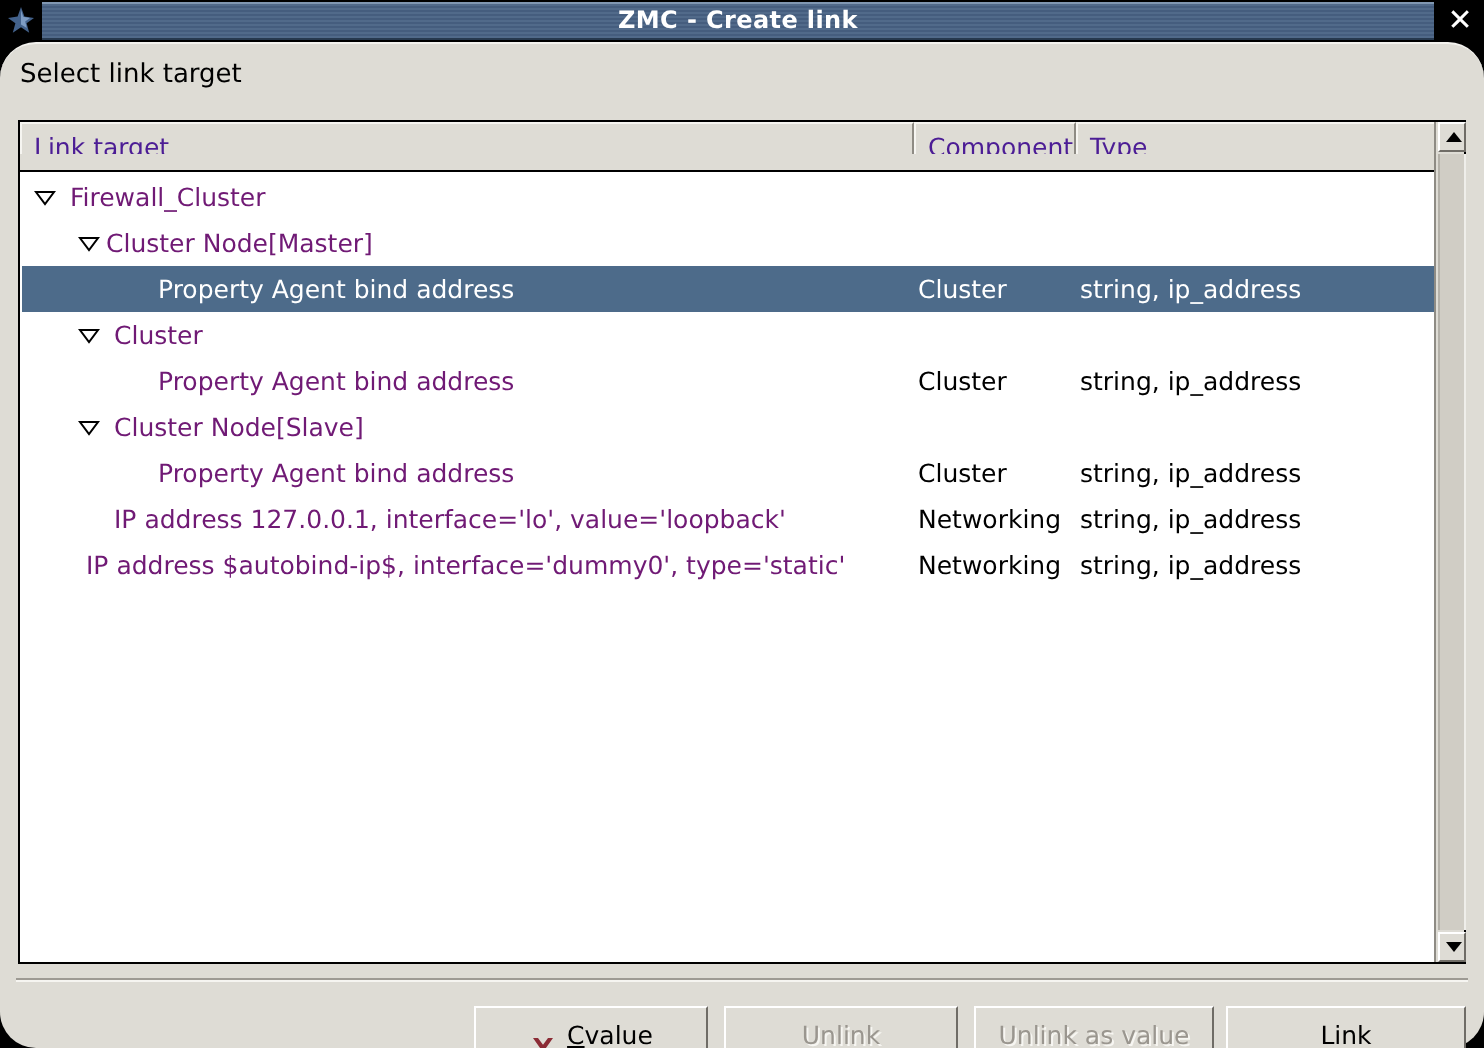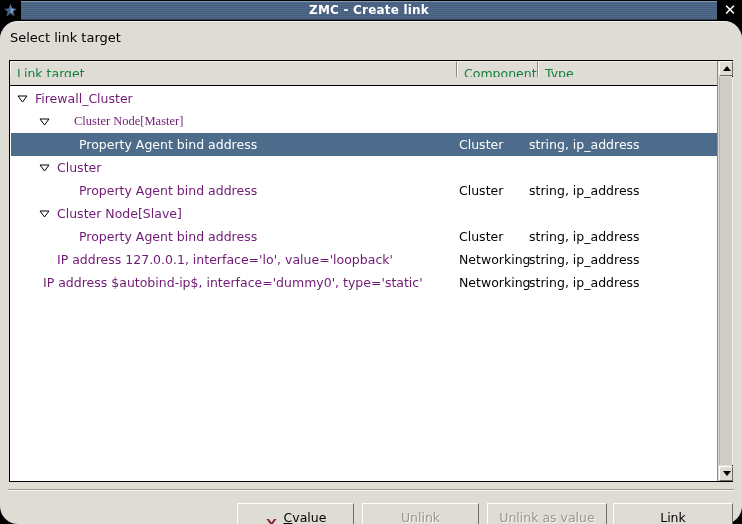--- a/index.html
+++ b/index.html
@@ -112,21 +112,21 @@
     background: #dedcd5;
     border-bottom: 1px solid #000000;
     box-sizing: border-box;
   }
   .hcell {
     position: absolute;
     top: 0;
     height: 16px;
     line-height: 24px;
     font-size: 12.5px;
-    color: #15803d;
+    color: #4c1d95;
     padding-left: 6px;
     box-sizing: border-box;
     background: #dedcd5;
     border-top: 1px solid #f6f5f1;
     border-left: 1px solid #f6f5f1;
     border-right: 1px solid #8e8b84;
     white-space: nowrap;
     overflow: hidden;
     cursor: pointer;
   }
@@ -213,21 +213,21 @@
   .c-comp {
     position: absolute;
     left: 448px; top: 0;
     height: 23px; line-height: 23px;
     font-size: 12.5px;
     color: #000000;
     white-space: nowrap;
   }
   .c-type {
     position: absolute;
-    left: 518px; top: 0;
+    left: 529px; top: 0;
     height: 23px; line-height: 23px;
     font-size: 12.5px;
     color: #000000;
     white-space: nowrap;
     text-align: center;
   }
 
   
   #separator {
     position: absolute;
@@ -321,21 +321,21 @@
               </svg>
             </span>
             <span class="c-label" style="left: 24px;">Firewall_Cluster</span>
           </div>
           <div class="row">
             <span class="twisty-outline" style="left: 28px;">
               <svg width="11" height="8" viewBox="0 0 11 8">
                 <path d="M1 1 L10 1 L5.5 7 Z" fill="none" stroke="#000000" stroke-width="1"></path>
               </svg>
             </span>
-            <span class="c-label" style="left: 63px; font-family: Liberation Serif, serif;">Cluster Node[Master]</span>
+            <span class="c-label" style="left: 42px;">Cluster Node[Master]</span>
           </div>
           <div class="row selected">
             <span class="c-label" style="left: 68px;">Property Agent bind address</span>
             <span class="c-comp">Cluster</span>
             <span class="c-type">string, ip_address</span>
           </div>
           <div class="row">
             <span class="twisty-outline" style="left: 28px;">
               <svg width="11" height="8" viewBox="0 0 11 8">
                 <path d="M1 1 L10 1 L5.5 7 Z" fill="none" stroke="#000000" stroke-width="1"></path>

